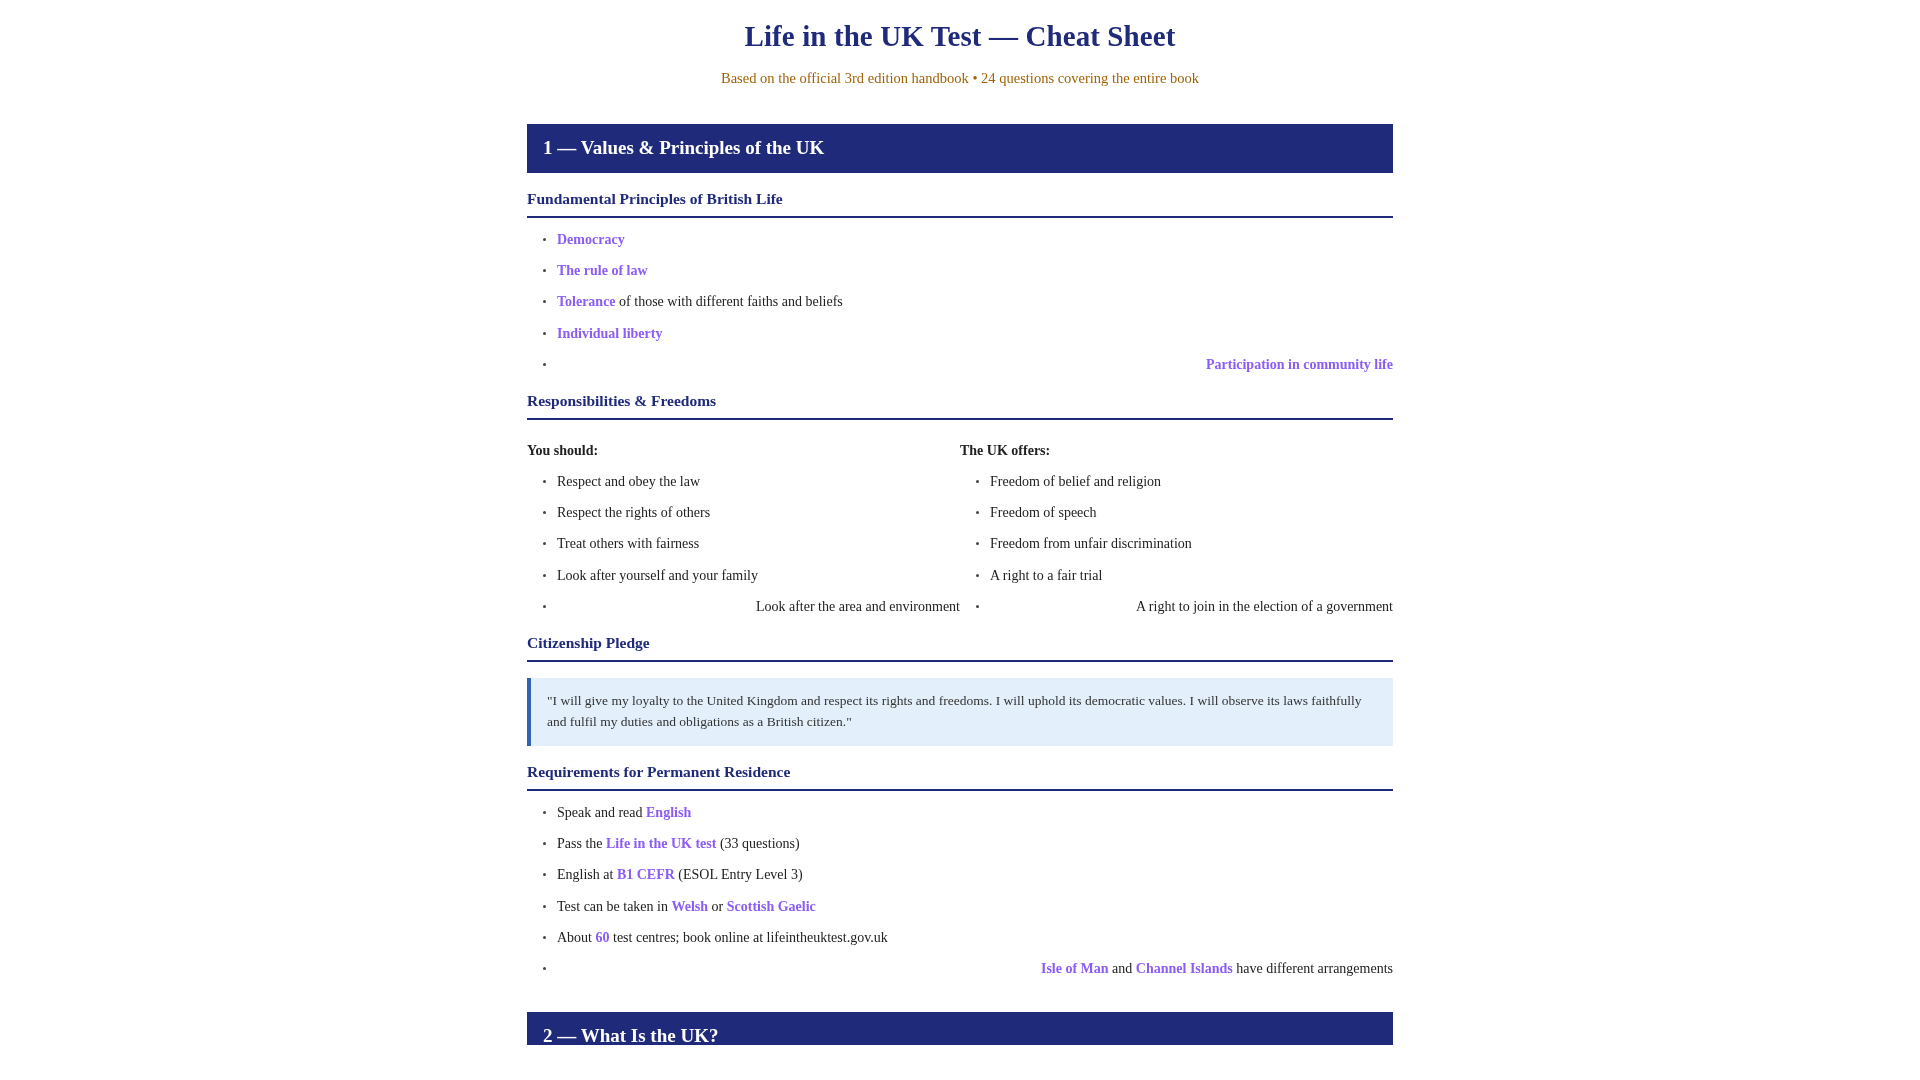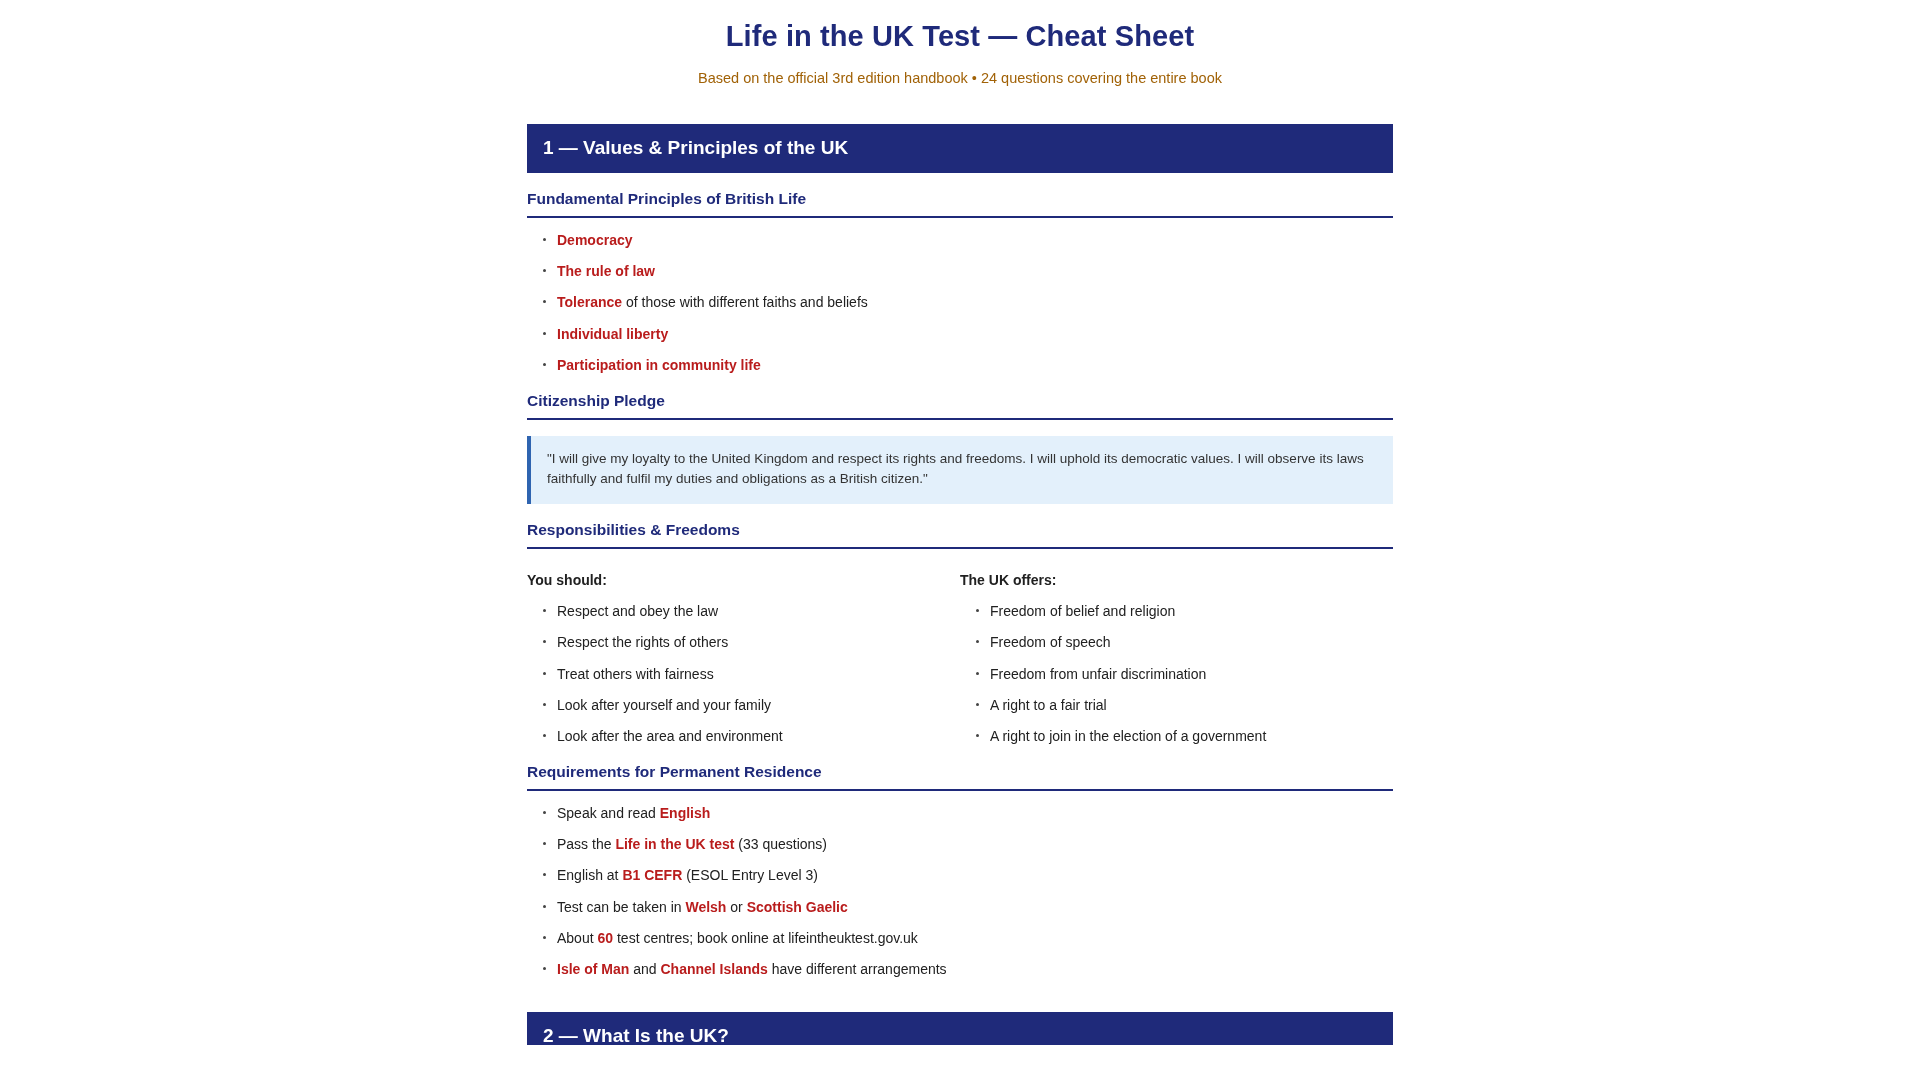--- a/index.html
+++ b/index.html
@@ -16,20 +16,21 @@
     font-family: "Liberation Sans", sans-serif;
     color: #212121;
     -webkit-font-smoothing: antialiased;
   }
 
   .page {
     width: 1920px;
     height: 1045px;
     position: relative;
     overflow: hidden;
+    font-family: Liberation Serif, serif;
   }
 
   
   .doc-header {
     text-align: center;
     padding-top: 18px;
   }
   .doc-title {
     font-size: 29px;
     font-weight: bold;
@@ -83,33 +84,33 @@
     padding-left: 30px;
     list-style: none;
   }
   ul.bullets > li {
     font-size: 14px;
     line-height: 1.45;
     color: #212121;
     margin: 0 0 11px 0;
     position: relative;
   }
-  ul.bullets > li:last-child { margin-bottom: 0; }
+  ul.bullets > li:last-child { margin-bottom: 0; text-align: right; }
   ul.bullets > li::before {
     content: "";
     position: absolute;
     left: -14px;
     top: 8px;
     width: 3px;
     height: 3px;
     background: #444444;
     border-radius: 50%;
   }
   .hl {
-    color: #b91c1c;
+    color: #8b5cf6;
     font-weight: bold;
   }
 
   
   .callout {
     background: #e3f0fb;
     border-left: 4px solid #2f64b0;
     padding: 13px 16px 14px 16px;
     margin-top: 16px;
     font-size: 13.5px;
@@ -147,25 +148,20 @@
 
     <div class="subsection">
       <h2 class="subsection-title">Fundamental Principles of British Life</h2>
       <ul class="bullets">
         <li><span class="hl">Democracy</span><span></span></li>
         <li><span class="hl">The rule of law</span><span></span></li>
         <li><span class="hl">Tolerance</span><span> of those with different faiths and beliefs</span></li>
         <li><span class="hl">Individual liberty</span><span></span></li>
         <li><span class="hl">Participation in community life</span><span></span></li>
       </ul>
-    </div>
-
-    <div class="subsection">
-      <h2 class="subsection-title">Citizenship Pledge</h2>
-      <div class="callout">"I will give my loyalty to the United Kingdom and respect its rights and freedoms. I will uphold its democratic values. I will observe its laws faithfully and fulfil my duties and obligations as a British citizen."</div>
     </div>
 
     <div class="subsection">
       <h2 class="subsection-title">Responsibilities &amp; Freedoms</h2>
       <div class="twocol">
         <div class="col">
           <p class="col-label">You should:</p>
           <ul class="bullets">
             <li>Respect and obey the law</li>
             <li>Respect the rights of others</li>
@@ -181,20 +177,25 @@
             <li>Freedom of speech</li>
             <li>Freedom from unfair discrimination</li>
             <li>A right to a fair trial</li>
             <li>A right to join in the election of a government</li>
           </ul>
         </div>
       </div>
     </div>
 
     <div class="subsection">
+      <h2 class="subsection-title">Citizenship Pledge</h2>
+      <div class="callout">"I will give my loyalty to the United Kingdom and respect its rights and freedoms. I will uphold its democratic values. I will observe its laws faithfully and fulfil my duties and obligations as a British citizen."</div>
+    </div>
+
+    <div class="subsection">
       <h2 class="subsection-title">Requirements for Permanent Residence</h2>
       <ul class="bullets">
         <li><span>Speak and read </span><span class="hl">English</span><span></span><span class="hl"></span><span></span></li>
         <li><span>Pass the </span><span class="hl">Life in the UK test</span><span></span><span class="hl"></span><span> (33 questions)</span></li>
         <li><span>English at </span><span class="hl">B1 CEFR</span><span></span><span class="hl"></span><span> (ESOL Entry Level 3)</span></li>
         <li><span>Test can be taken in </span><span class="hl">Welsh</span><span> or </span><span class="hl">Scottish Gaelic</span><span></span></li>
         <li><span>About </span><span class="hl">60</span><span></span><span class="hl"></span><span> test centres; book online at lifeintheuktest.gov.uk</span></li>
         <li><span></span><span class="hl">Isle of Man</span><span> and </span><span class="hl">Channel Islands</span><span> have different arrangements</span></li>
       </ul>
     </div>

